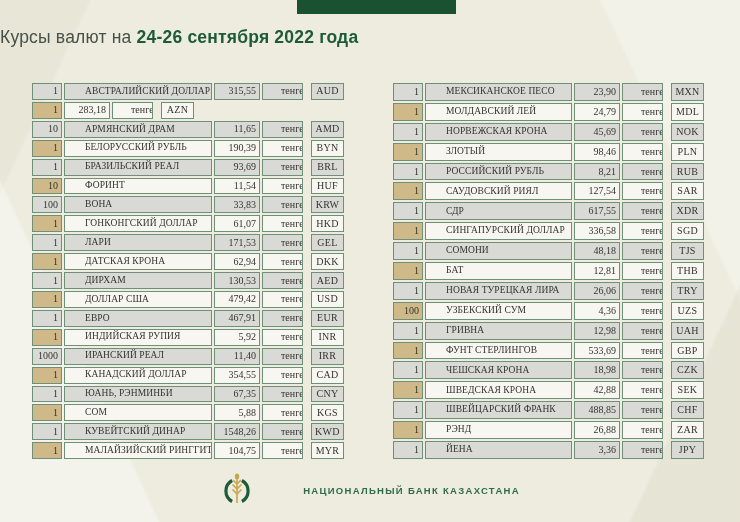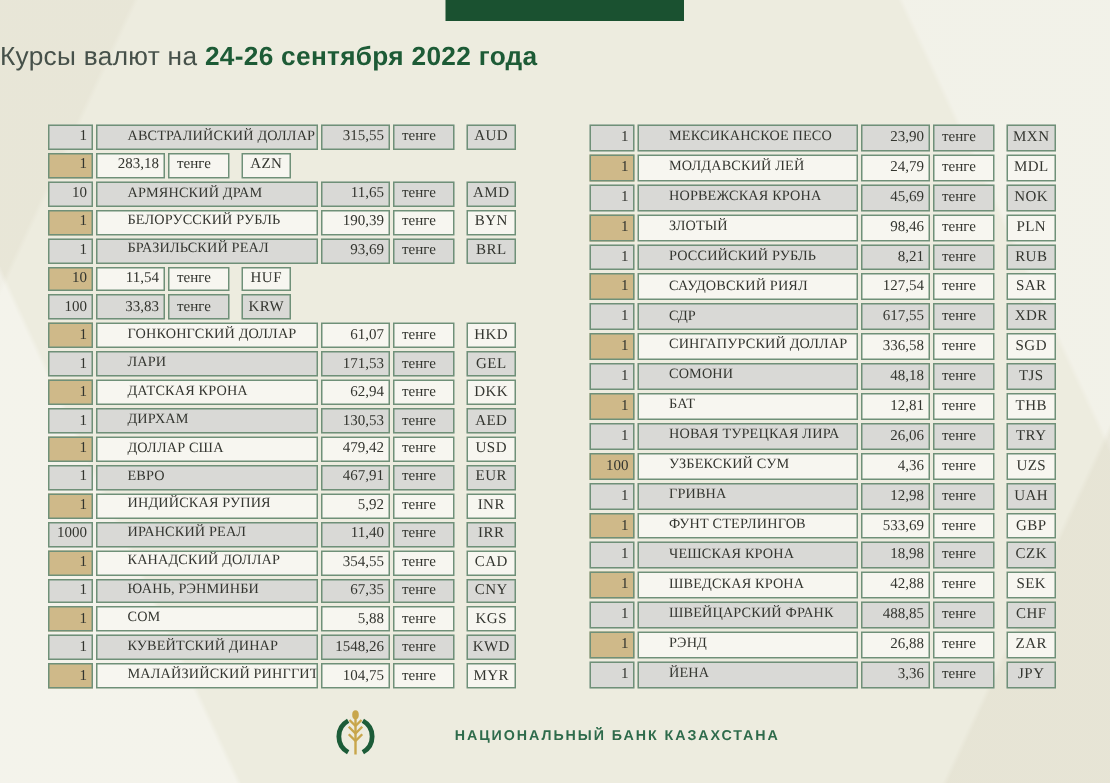--- a/index.html
+++ b/index.html
@@ -37,21 +37,21 @@
     font-size:10px;color:#33352f;line-height:1;
     padding:0 3px;white-space:nowrap;overflow:hidden;
   }
   .row-gray  .cell{background:#d9d9d6;}
   .row-light .cell{background:#f7f6f0;}
   .row-gray  .qty{background:#d9d9d6;}
   .row-light .qty{background:#cfb989;}
   .qty {width:30px;justify-content:flex-end;}
   .name{flex:1;justify-content:flex-start;font-size:9.5px;letter-spacing:.1px;padding-left:20px;}
   .rate{width:46px;justify-content:flex-end;padding-left:39px;}
-  .unit{width:41px;justify-content:flex-start;padding-left:5px;}
+  .unit{width:41px;justify-content:flex-start;padding-left:18px;}
   .code{width:33px;justify-content:center;margin-left:6px;letter-spacing:.3px;}
 
   .footer{
     position:absolute;left:0;bottom:14px;width:100%;
     display:flex;align-items:center;justify-content:center;gap:9px;
   }
   .footer .bank-name{
     font-weight:bold;font-size:9.5px;letter-spacing:1.3px;color:#2e6b4b;padding-left:40px;
   }
   .logo{width:34px;height:36px;flex:0 0 auto;}
@@ -96,26 +96,28 @@
     </div>
     <div class="row row-gray">
       <div class="cell qty">1</div>
       <div class="cell name">БРАЗИЛЬСКИЙ РЕАЛ</div>
       <div class="cell rate">93,69</div>
       <div class="cell unit">тенге</div>
       <div class="cell code">BRL</div>
     </div>
     <div class="row row-light">
       <div class="cell qty">10</div>
+      <div class="cell name">ФОРИНТ</div>
       <div class="cell rate">11,54</div>
       <div class="cell unit">тенге</div>
       <div class="cell code">HUF</div>
     </div>
     <div class="row row-gray">
       <div class="cell qty">100</div>
+      <div class="cell name">ВОНА</div>
       <div class="cell rate">33,83</div>
       <div class="cell unit">тенге</div>
       <div class="cell code">KRW</div>
     </div>
     <div class="row row-light">
       <div class="cell qty">1</div>
       <div class="cell name">ГОНКОНГСКИЙ ДОЛЛАР</div>
       <div class="cell rate">61,07</div>
       <div class="cell unit">тенге</div>
       <div class="cell code">HKD</div>

